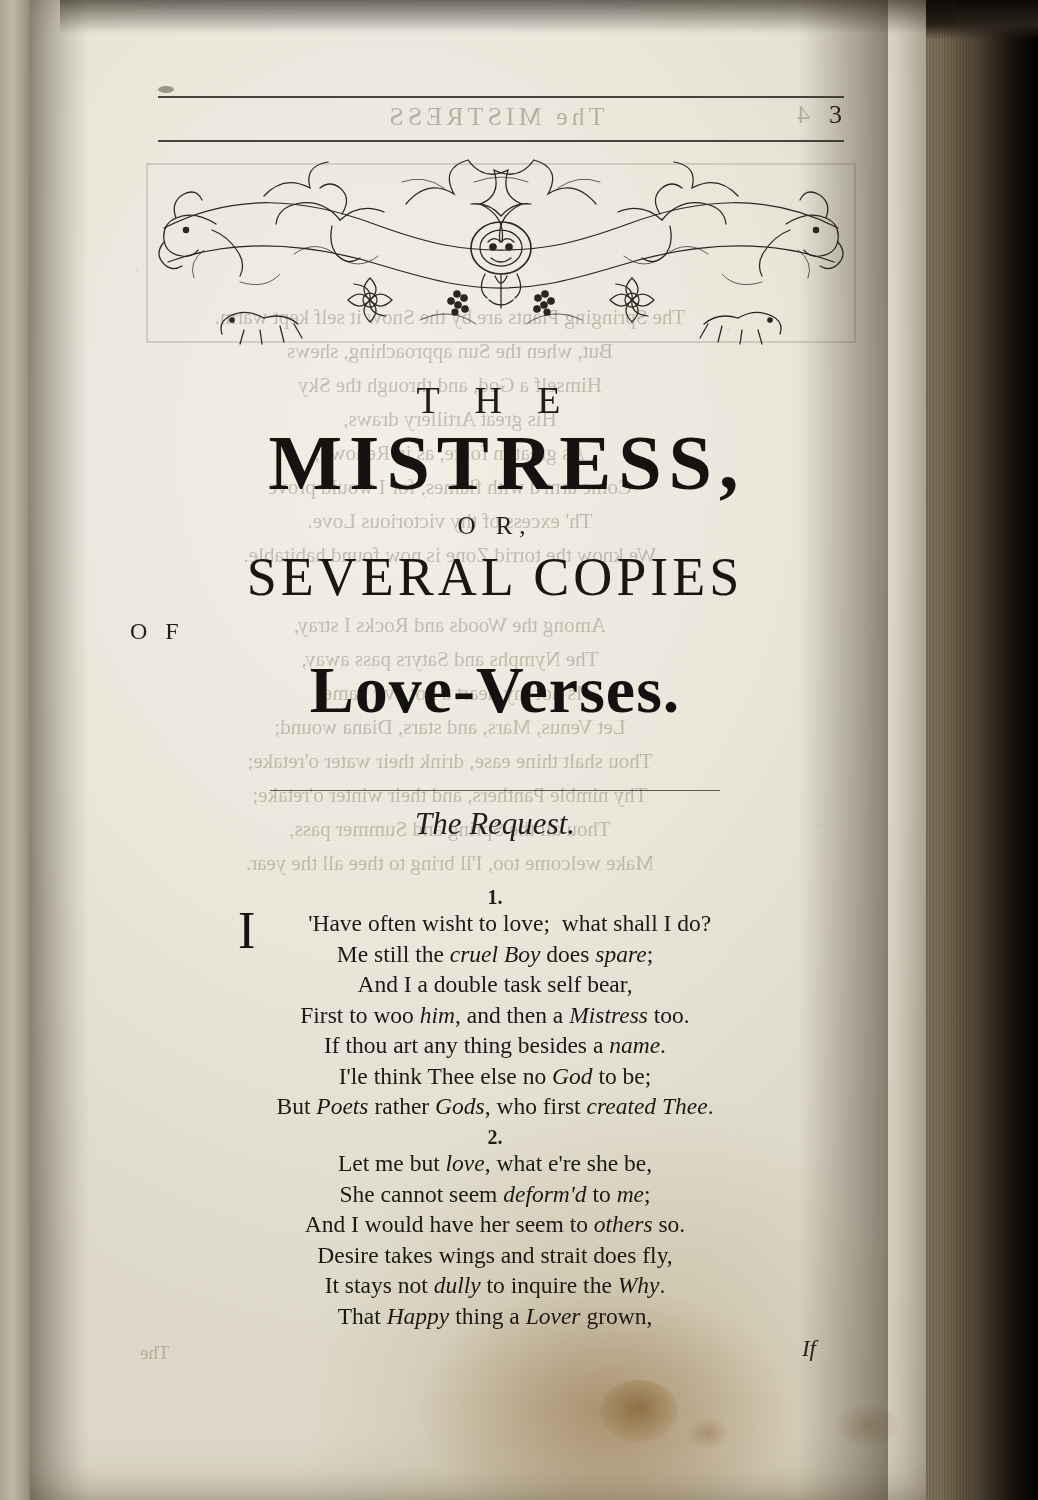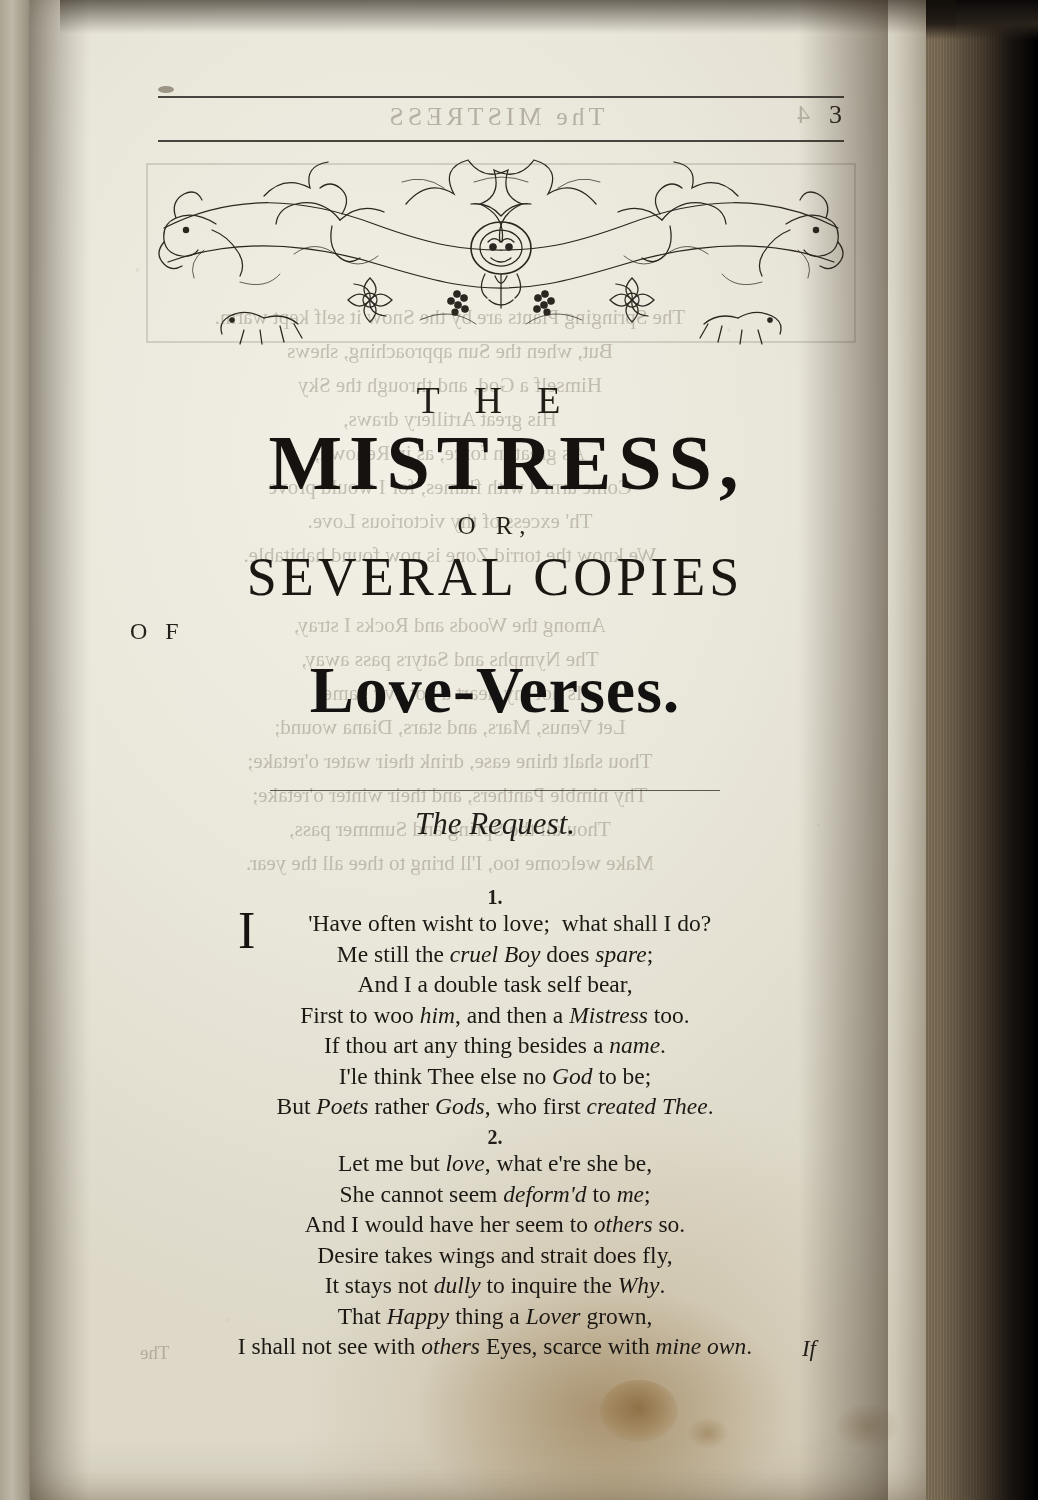--- a/index.html
+++ b/index.html
@@ -463,21 +463,20 @@
       </div>
 
       <div class="stanza-num s2">2.</div>
       <div class="verse v2">
         <span class="ln">Let me but <i>love</i>, what e're she be,</span>
         <span class="ln">She cannot seem <i>deform'd</i> to <i>me</i>;</span>
         <span class="ln">And I would have her seem to <i>others</i> so.</span>
         <span class="ln">Desire takes wings and strait does fly,</span>
         <span class="ln">It stays not <i>dully</i> to inquire the <i>Why</i>.</span>
         <span class="ln">That <i>Happy</i> thing a <i>Lover</i> grown,</span>
-        <span class="ln">I shall not see with <i>others</i> Eyes, scarce with <i>mine own</i>.</span>
       </div>
 
       <div class="catchword">If</div>
       <div class="sig-ghost">The</div>
     </div>
 
     <div class="top-dark"></div>
   </div>
 
   <div class="edge-shadow-left"></div>

